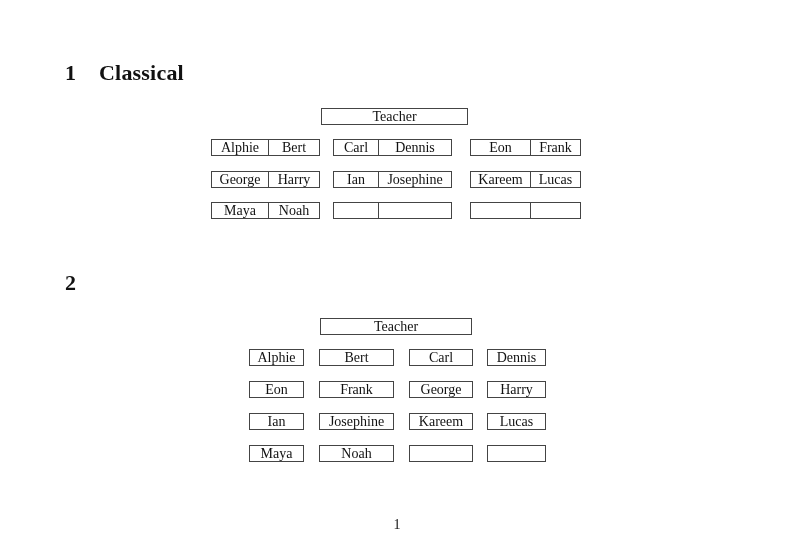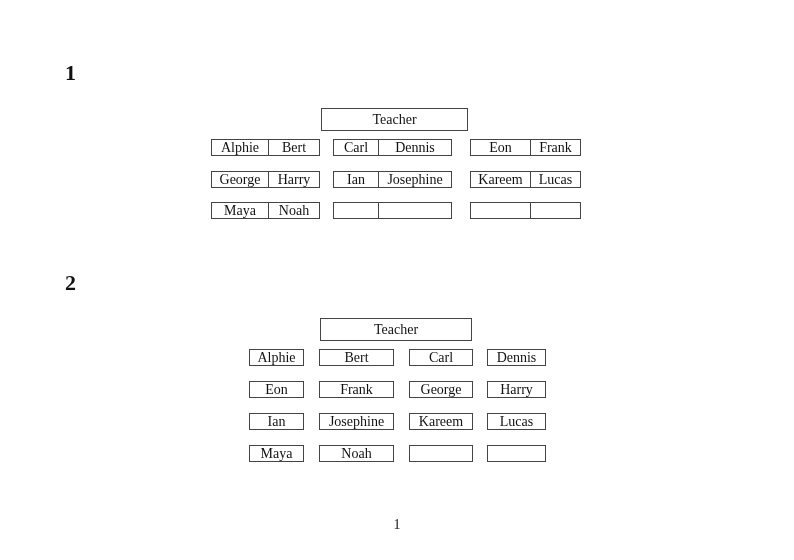--- a/index.html
+++ b/index.html
@@ -21,21 +21,21 @@
     color:#111111;
     letter-spacing:0.2px;
   }
   .heading .sec-num{display:inline-block;width:34px;}
   .h-classical{left:65px;top:62px;}
   .h-distributed{left:65px;top:272px;}
 
   
   .teacher{
     position:absolute;
-    height:23px;
+    height:17px;
     box-sizing:border-box;
     border:1px solid #444444;
     display:flex;align-items:center;justify-content:center;
     font-size:14px;
     background:#ffffff;
   }
   .teacher1{left:321px;top:108px;width:147px;}
   .teacher2{left:320px;top:318px;width:152px;}
 
   
@@ -87,20 +87,21 @@
     color:#111111;
   }
 </style>
 </head>
 <body>
 
 <div id="page">
 
   <div class="heading h-classical">
     <span class="sec-num">1</span>
+    <span>Classical</span>
   </div>
 
   <div class="teacher teacher1">Teacher</div>
 
   <div class="desk r1 c1">
     <div class="cell cl">Alphie</div>
     <div class="cell cr">Bert</div>
   </div>
   <div class="desk r1 c2">
     <div class="cell cl">Carl</div>

